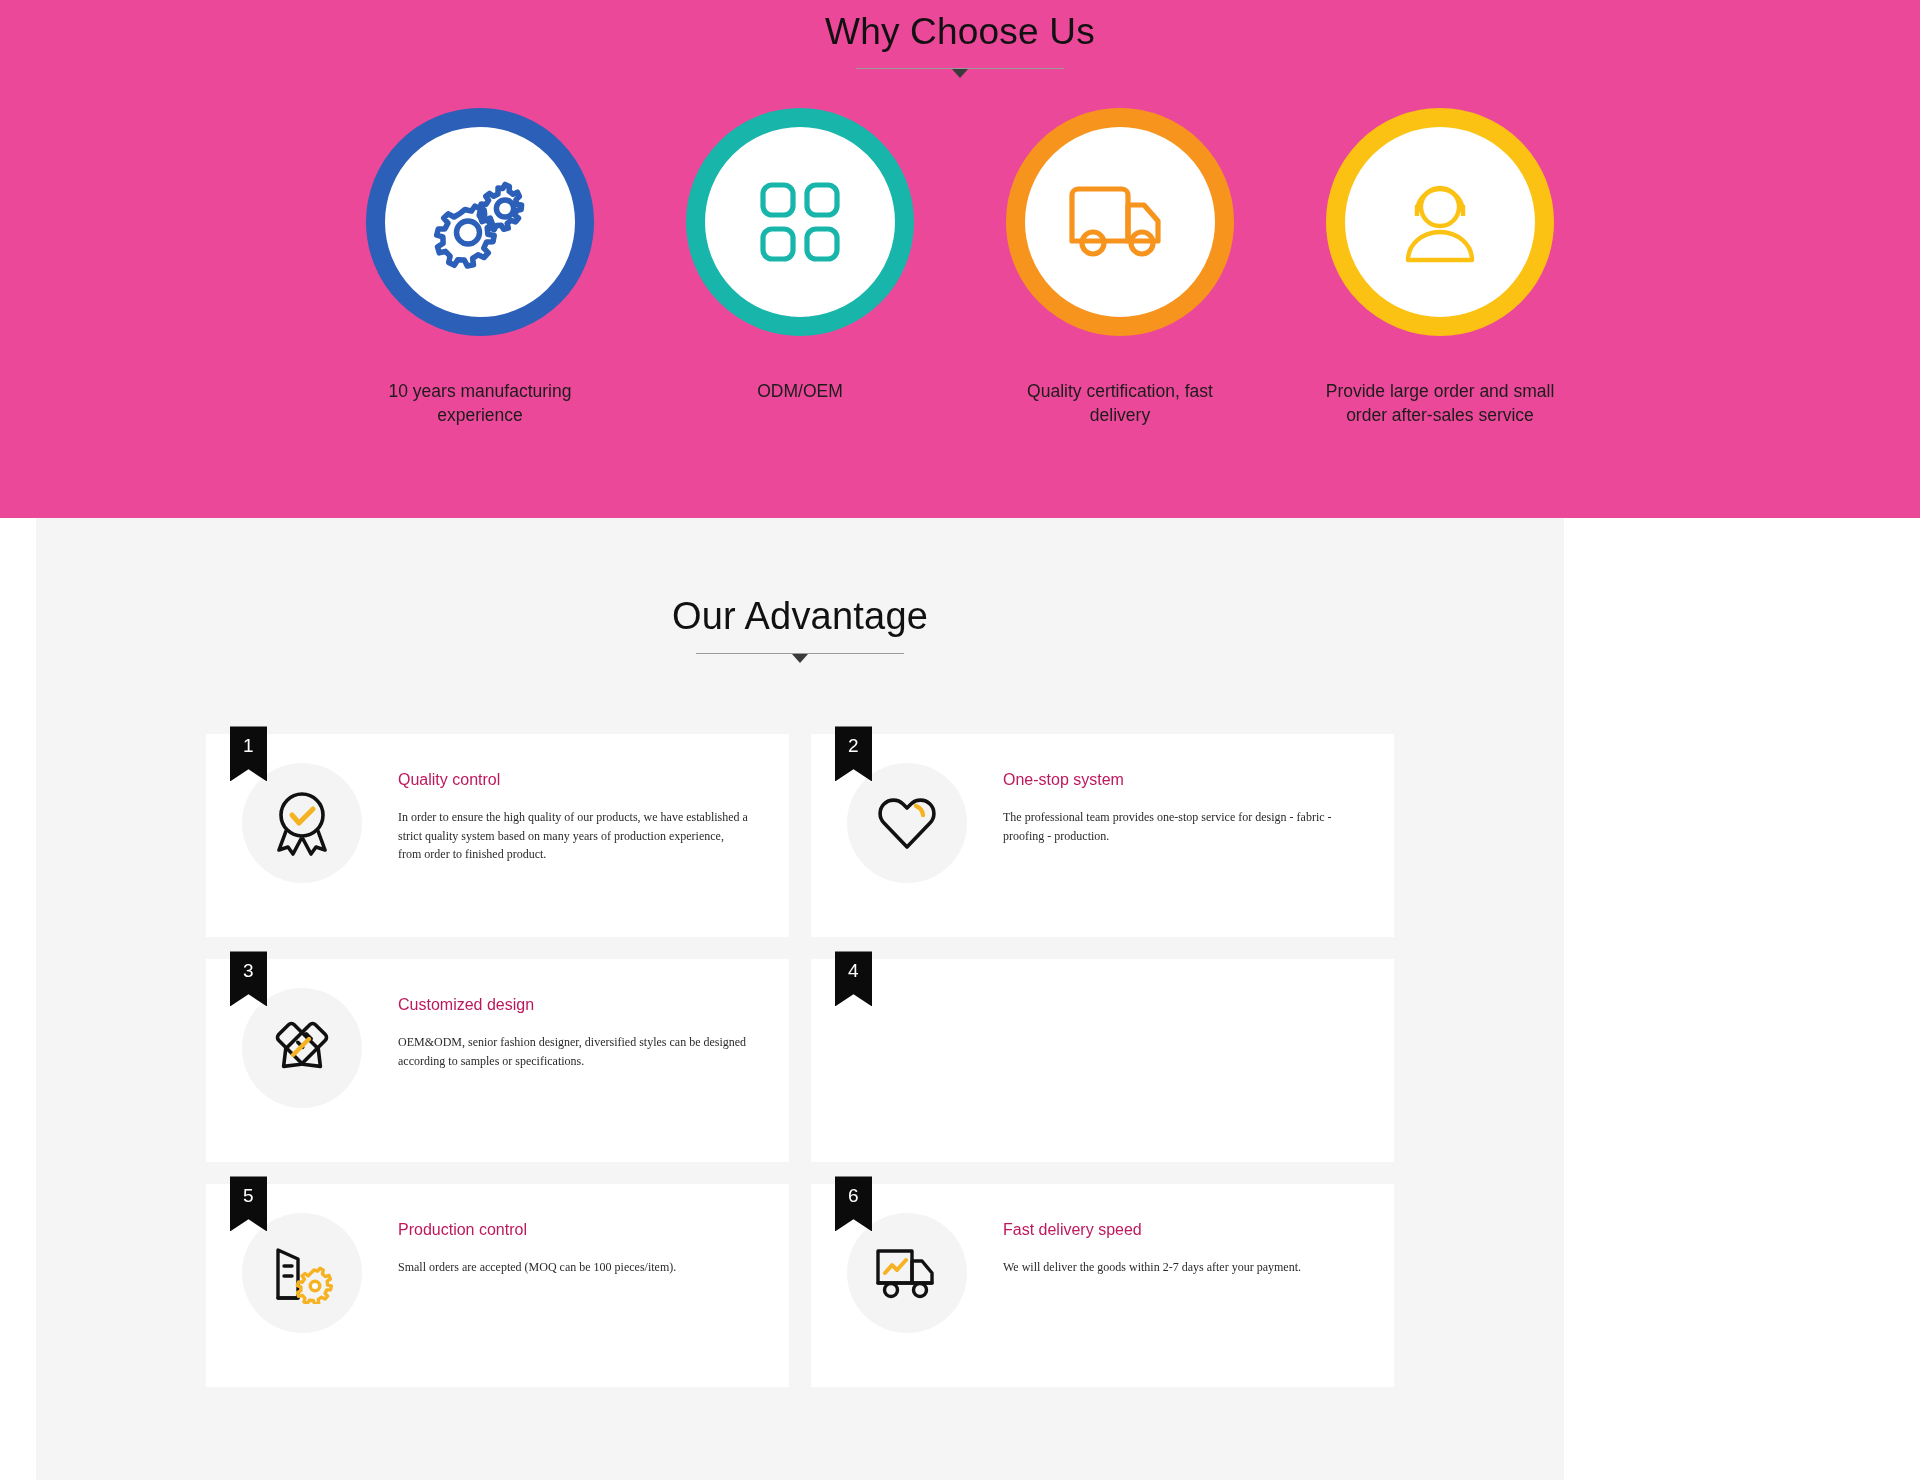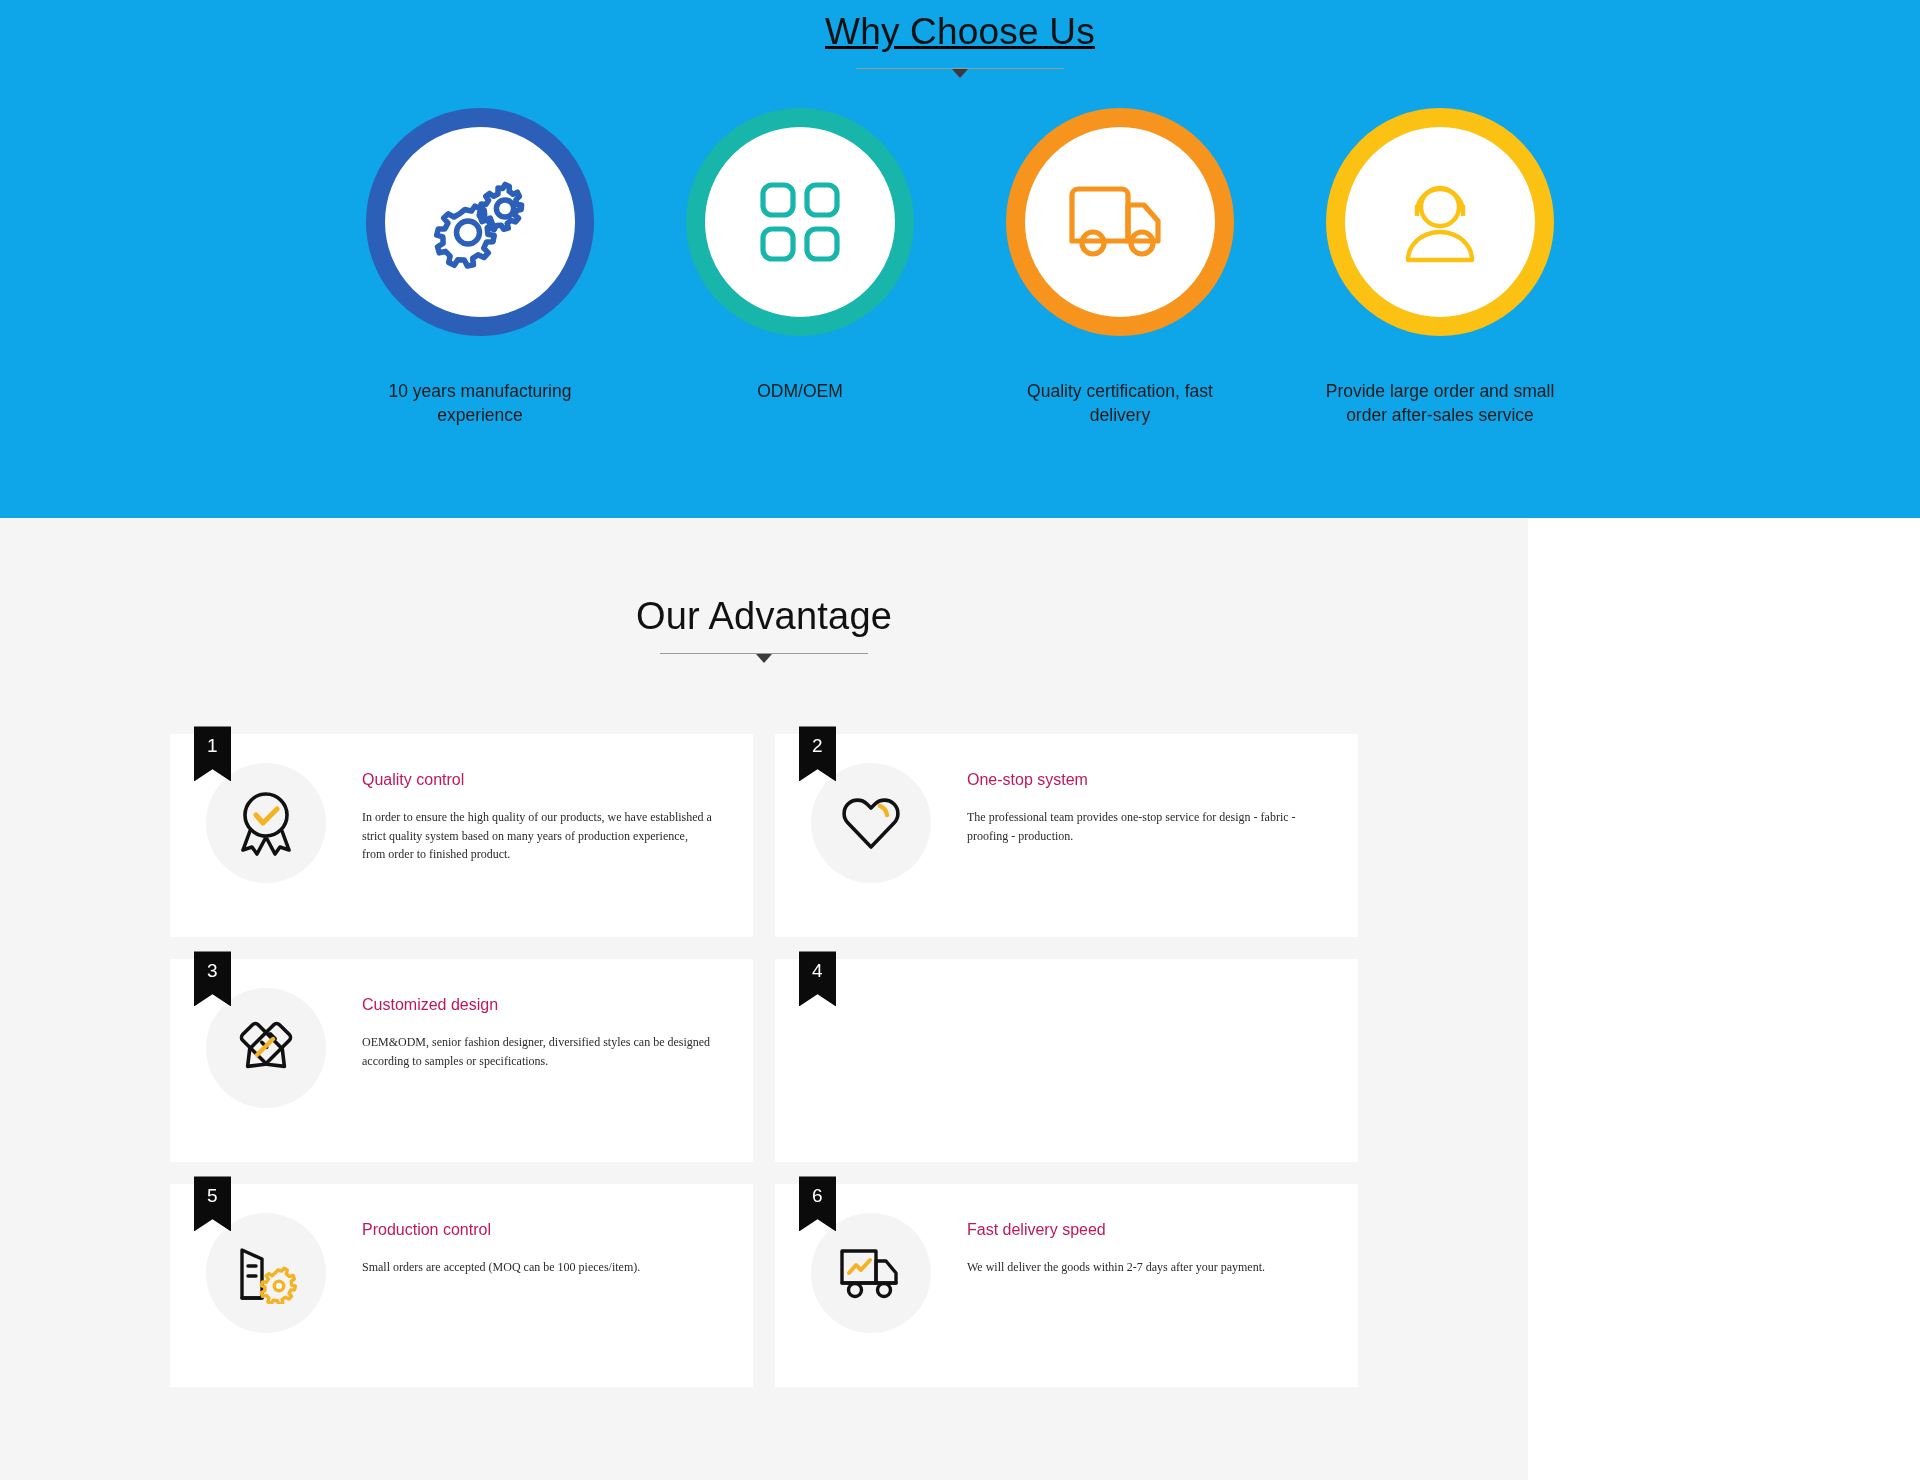--- a/index.html
+++ b/index.html
@@ -9,23 +9,22 @@
     height: 1480px;
     background: #ffffff;
     font-family: "Liberation Sans", sans-serif;
     -webkit-font-smoothing: antialiased;
   }
 
   
   .why-section {
     width: 1920px;
     height: 518px;
-    background: #0ea5e9;
+    background: #ec4899;
     position: relative;
-    text-decoration: underline;
   }
 
   .section-heading {
     width: 100%;
     text-align: center;
     padding-top: 8px;
   }
 
   .section-heading .title {
     font-size: 37px;
@@ -105,20 +104,21 @@
     font-family: "Liberation Sans", sans-serif;
   }
 
   
   .advantage-section {
     width: 1528px;
     min-height: 962px;
     background: #f5f5f5;
     padding-top: 66px;
     position: relative;
+    margin-left: 36px;
   }
 
   .advantage-section .title { font-size: 38px; }
 
   .cards-grid {
     width: 1188px;
     margin: 0 auto;
     margin-top: 67px;
     display: grid;
     grid-template-columns: 583px 583px;

